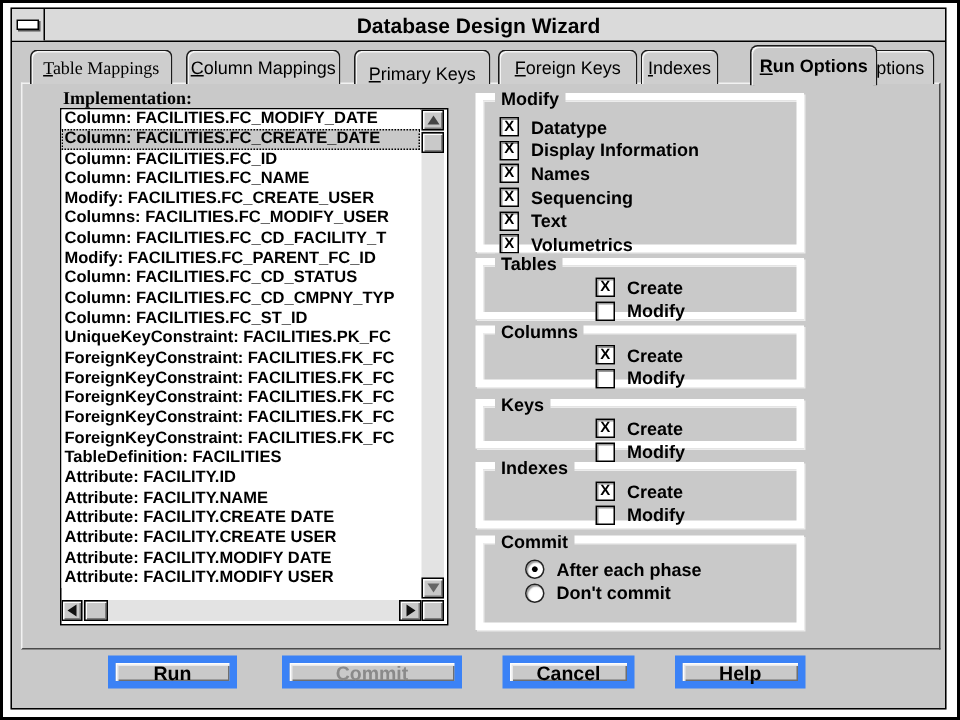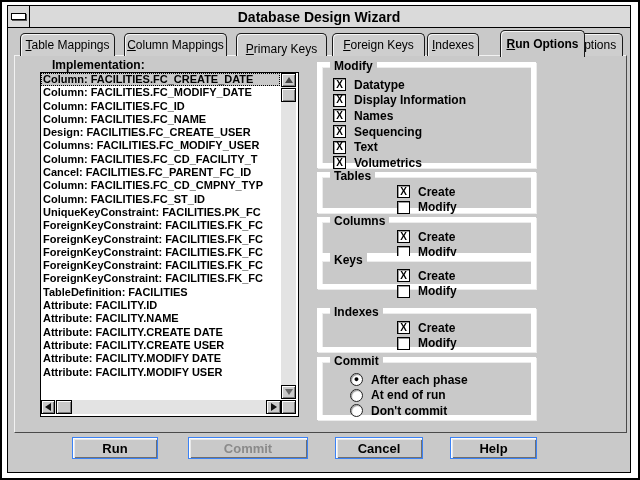--- a/index.html
+++ b/index.html
@@ -19,21 +19,21 @@
   
   .tab{top:33px;height:22px;background:#cecece;border:1px solid #1a1a1a;border-bottom:none;
        border-radius:5px 5px 0 0;box-shadow:inset 1px 1px 0 #f4f4f4;
        display:flex;align-items:center;justify-content:center;font-size:12px;z-index:2;}
   .tab.active{top:30px;height:26px;font-weight:bold;background:#c9c9c9;z-index:6;margin-left:19px;}
   .tab .mn{text-decoration:underline;}
   
   #pane{left:14px;top:55px;width:611px;height:376px;background:#c9c9c9;
         border:1px solid;border-color:#f2f2f2 #4a4a4a #4a4a4a #f2f2f2;z-index:1;}
   
-  #impl-label{left:52px;top:58px;font-weight:bold;font-size:12px;z-index:3;}
+  #impl-label{left:42px;top:58px;font-weight:bold;font-size:12px;z-index:3;font-family:Liberation Serif, serif;}
   #listbox{left:40px;top:72px;width:257px;height:343px;background:#fff;border:1px solid #000;z-index:3;}
   #list-items{left:41px;top:73px;width:239px;height:319px;overflow:hidden;z-index:4;background:#fff;}
   .list-item{height:13.3px;line-height:13.3px;font-size:11px;font-weight:bold;white-space:nowrap;overflow:hidden;padding-left:2px;}
   .list-item.selected{background:#c9c9c9;outline:1px dotted #000;outline-offset:-1px;}
   
   .sb-track{background:#e3e3e3;z-index:4;}
   .sb-btn{background:#c9c9c9;border:1px solid #000;box-shadow:inset 1px 1px 0 #fdfdfd,inset -1px -1px 0 #7c7c7c;
           display:flex;align-items:center;justify-content:center;z-index:5;box-sizing:border-box;}
   .sb-thumb{background:#c9c9c9;border:1px solid #000;box-shadow:inset 1px 1px 0 #fdfdfd,inset -1px -1px 0 #7c7c7c;z-index:5;box-sizing:border-box;}
   .arr-up{width:0;height:0;border-left:4px solid transparent;border-right:4px solid transparent;border-bottom:6px solid #444;}
@@ -50,38 +50,38 @@
   .radio{width:13px;height:13px;box-sizing:border-box;background:#fff;border:1px solid #222;border-radius:50%;
       box-shadow:inset 1px 1px 1px #999;display:flex;align-items:center;justify-content:center;
       font-size:9px;line-height:9px;flex:0 0 auto;}
   #grp-modify .grow{margin-left:11px;}
   #grp-modify .grow:first-of-type{margin-top:10px;}
   .grp-sm .grow{margin-left:75px;}
   .grp-sm .grow:first-of-type{margin-top:7px;}
   #grp-commit .grow{margin-left:28px;height:15.5px;}
   #grp-commit .grow:first-of-type{margin-top:10px;}
   
-  .btn{top:437px;height:22px;background:#c9c9c9;border:1px solid #3b82f6;box-sizing:border-box;
+  .btn{top:437px;height:22px;background:#c9c9c9;border:5px solid #3b82f6;box-sizing:border-box;
        box-shadow:inset 1px 1px 0 #fdfdfd,inset 2px 2px 0 #e9e9e9,inset -1px -1px 0 #6f6f6f;
        display:flex;align-items:center;justify-content:center;font-size:13px;font-weight:bold;z-index:3;}
   .btn.disabled{color:#8a8a8a;}
 </style>
 </head>
 <body>
 
 <div class="abs" id="screen-margin"></div>
 <div class="abs" id="window"></div>
 
 <div class="abs" id="titlebar"></div>
 <div class="abs" id="sysmenu">
   <span class="dash"></span>
 </div>
 <div class="abs" id="title-text">Database Design Wizard</div>
 
-<div class="abs tab" style="left:20px;width:93px;">
+<div class="abs tab" style="left:20px;width:93px;font-family:Liberation Serif, serif;">
     <span><span class="mn">T</span><span>able Mappings</span></span>
   </div>
 <div class="abs tab" style="left:124px;width:101px;">
     <span><span class="mn">C</span><span>olumn Mappings</span></span>
   </div>
 <div class="abs tab" style="left:236px;width:89px;align-items:flex-end;">
     <span><span class="mn">P</span><span>rimary Keys</span></span>
   </div>
 <div class="abs tab" style="left:332px;width:91px;">
     <span><span class="mn">F</span><span>oreign Keys</span></span>
@@ -94,28 +94,29 @@
   </div>
 <div class="abs tab" style="left:568px;width:53px;">
     <span><span class="mn">O</span><span>ptions</span></span>
   </div>
 
 <div class="abs" id="pane"></div>
 
 <div class="abs" id="impl-label">Implementation:</div>
 <div class="abs" id="listbox"></div>
 <div class="abs" id="list-items">
+  <div class="list-item">Column: FACILITIES.FC_MODIFY_DATE</div>
   <div class="list-item selected">Column: FACILITIES.FC_CREATE_DATE</div>
-  <div class="list-item">Column: FACILITIES.FC_MODIFY_DATE</div>
   <div class="list-item">Column: FACILITIES.FC_ID</div>
   <div class="list-item">Column: FACILITIES.FC_NAME</div>
-  <div class="list-item">Design: FACILITIES.FC_CREATE_USER</div>
+  <div class="list-item">Modify: FACILITIES.FC_CREATE_USER</div>
   <div class="list-item">Columns: FACILITIES.FC_MODIFY_USER</div>
   <div class="list-item">Column: FACILITIES.FC_CD_FACILITY_T</div>
-  <div class="list-item">Cancel: FACILITIES.FC_PARENT_FC_ID</div>
+  <div class="list-item">Modify: FACILITIES.FC_PARENT_FC_ID</div>
+  <div class="list-item">Column: FACILITIES.FC_CD_STATUS</div>
   <div class="list-item">Column: FACILITIES.FC_CD_CMPNY_TYP</div>
   <div class="list-item">Column: FACILITIES.FC_ST_ID</div>
   <div class="list-item">UniqueKeyConstraint: FACILITIES.PK_FC</div>
   <div class="list-item">ForeignKeyConstraint: FACILITIES.FK_FC</div>
   <div class="list-item">ForeignKeyConstraint: FACILITIES.FK_FC</div>
   <div class="list-item">ForeignKeyConstraint: FACILITIES.FK_FC</div>
   <div class="list-item">ForeignKeyConstraint: FACILITIES.FK_FC</div>
   <div class="list-item">ForeignKeyConstraint: FACILITIES.FK_FC</div>
   <div class="list-item">TableDefinition: FACILITIES</div>
   <div class="list-item">Attribute: FACILITY.ID</div>
@@ -190,21 +191,21 @@
   <div class="grow">
       <span class="cb">X</span>
       <span>Create</span>
     </div>
   <div class="grow">
       <span class="cb"></span>
       <span>Modify</span>
     </div>
 </div>
 
-<div class="abs group grp-sm" style="top:256px;height:33px;">
+<div class="abs group grp-sm" style="top:266px;height:33px;">
   <span class="group-title">Keys</span>
   <div class="grow">
       <span class="cb">X</span>
       <span>Create</span>
     </div>
   <div class="grow">
       <span class="cb"></span>
       <span>Modify</span>
     </div>
 </div>
@@ -219,24 +220,20 @@
       <span class="cb"></span>
       <span>Modify</span>
     </div>
 </div>
 
 <div class="abs group" id="grp-commit" style="top:357px;height:63px;">
   <span class="group-title">Commit</span>
   <div class="grow">
       <span class="radio">●</span>
       <span>After each phase</span>
-    </div>
-  <div class="grow">
-      <span class="radio"></span>
-      <span>At end of run</span>
     </div>
   <div class="grow">
       <span class="radio"></span>
       <span>Don't commit</span>
     </div>
 </div>
 
 <div class="abs btn" style="left:72px;width:86px;">Run</div>
 <div class="abs btn disabled" style="left:188px;width:120px;">Commit</div>
 <div class="abs btn" style="left:335px;width:88px;">Cancel</div>

